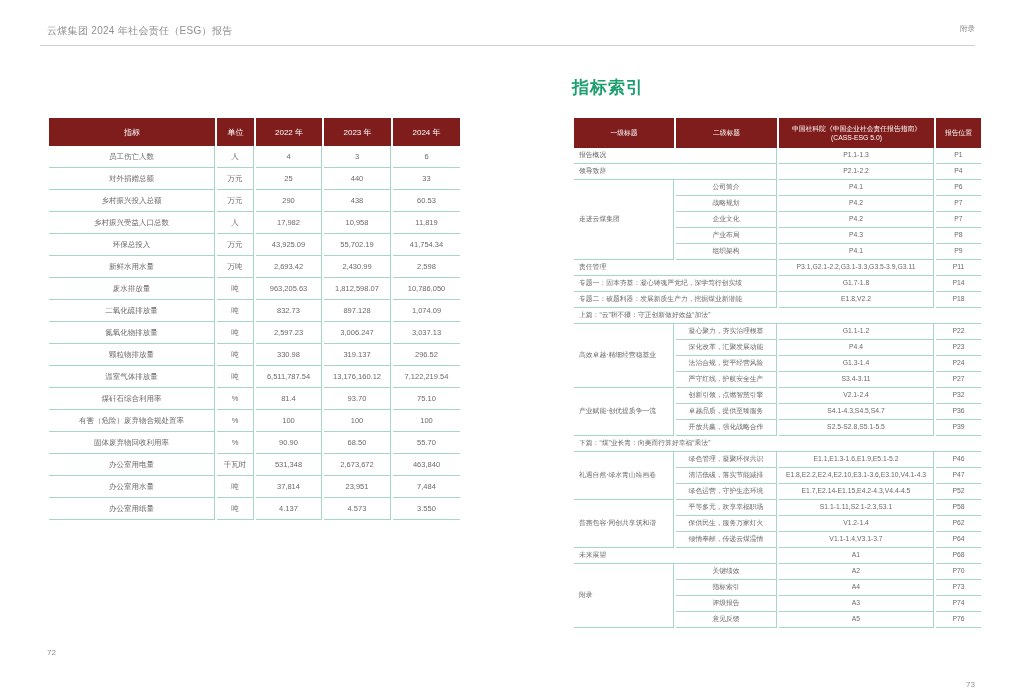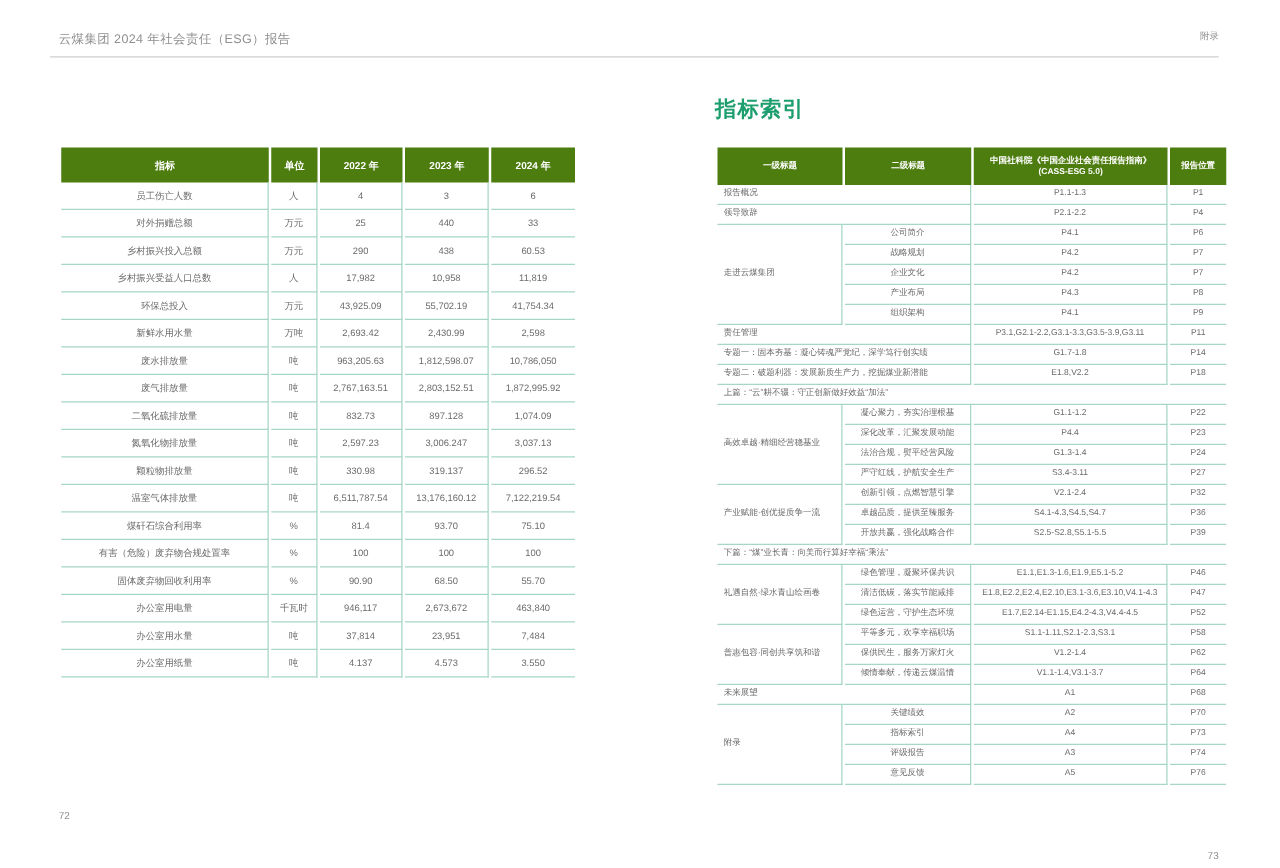--- a/index.html
+++ b/index.html
@@ -24,21 +24,21 @@
     border-top: 1px solid #cfcfcf;
   }
   .page-number { position: absolute; font-size: 8px; color: #8f8f8f; }
   .page-number.left  { left: 47px;  top: 648px; }
   .page-number.right { right: 49px; top: 648px; margin-top: 32px; }
 
   
   .left-table-wrap { position: absolute; left: 47px; top: 118px; width: 405px; }
   table { border-collapse: separate; border-spacing: 2px 0; width: 100%; table-layout: fixed; }
   th {
-    background: #4d7c0f; color: #ffffff; font-weight: bold;
+    background: #7f1d1d; color: #ffffff; font-weight: normal;
     text-align: center; vertical-align: middle;
   }
   td {
     text-align: center; vertical-align: middle;
     border-bottom: 1px solid #a6d7c6;
     border-right: 1px solid #a6d7c6;
     word-break: break-all;
   }
   td:last-child { border-right: none; }
   .left-table-wrap th { font-size: 8px; height: 28px; }
@@ -124,27 +124,20 @@
           <td>2,598</td>
         </tr>
         <tr>
           <td>废水排放量</td>
           <td>吨</td>
           <td>963,205.63</td>
           <td>1,812,598.07</td>
           <td>10,786,050</td>
         </tr>
         <tr>
-          <td>废气排放量</td>
-          <td>吨</td>
-          <td>2,767,163.51</td>
-          <td>2,803,152.51</td>
-          <td>1,872,995.92</td>
-        </tr>
-        <tr>
           <td>二氧化硫排放量</td>
           <td>吨</td>
           <td>832.73</td>
           <td>897.128</td>
           <td>1,074.09</td>
         </tr>
         <tr>
           <td>氮氧化物排放量</td>
           <td>吨</td>
           <td>2,597.23</td>
@@ -182,21 +175,21 @@
         <tr>
           <td>固体废弃物回收利用率</td>
           <td>%</td>
           <td>90.90</td>
           <td>68.50</td>
           <td>55.70</td>
         </tr>
         <tr>
           <td>办公室用电量</td>
           <td>千瓦时</td>
-          <td>946,117</td>
+          <td>531,348</td>
           <td>2,673,672</td>
           <td>463,840</td>
         </tr>
         <tr>
           <td>办公室用水量</td>
           <td>吨</td>
           <td>37,814</td>
           <td>23,951</td>
           <td>7,484</td>
         </tr>

